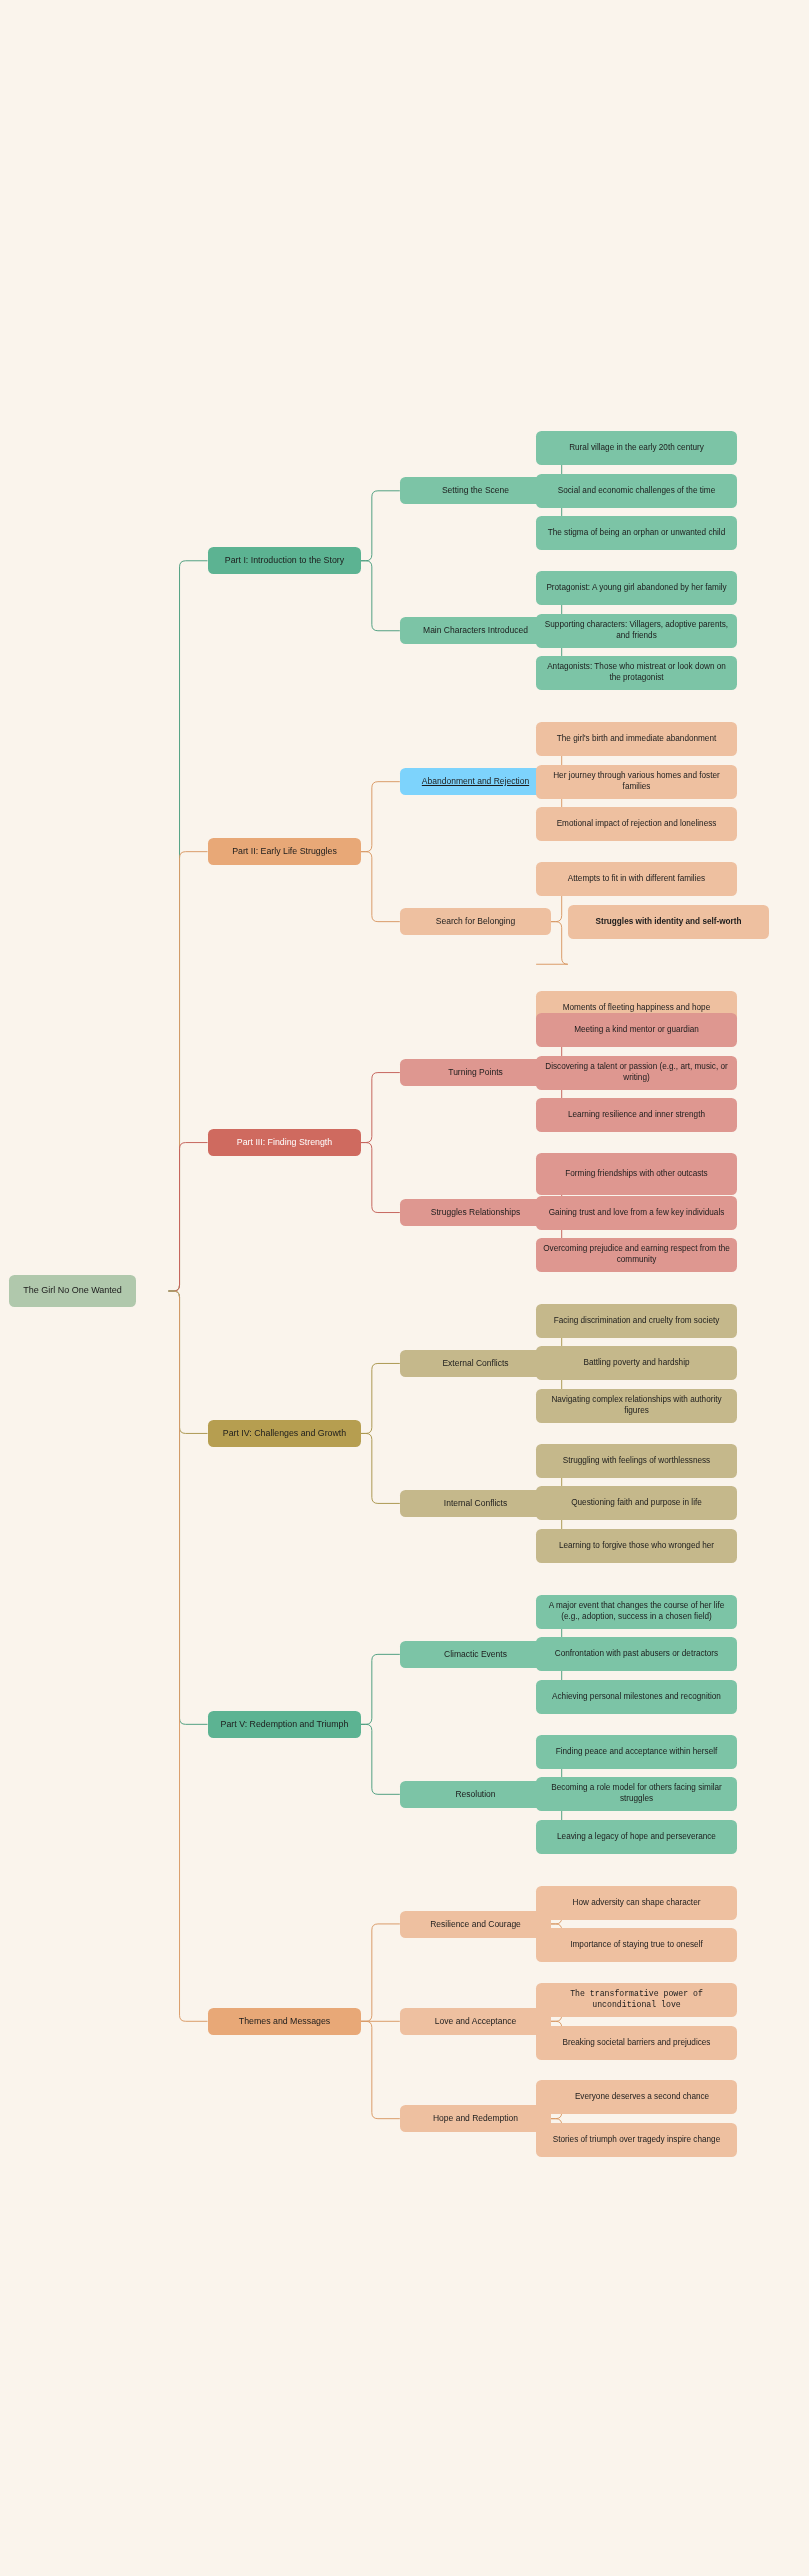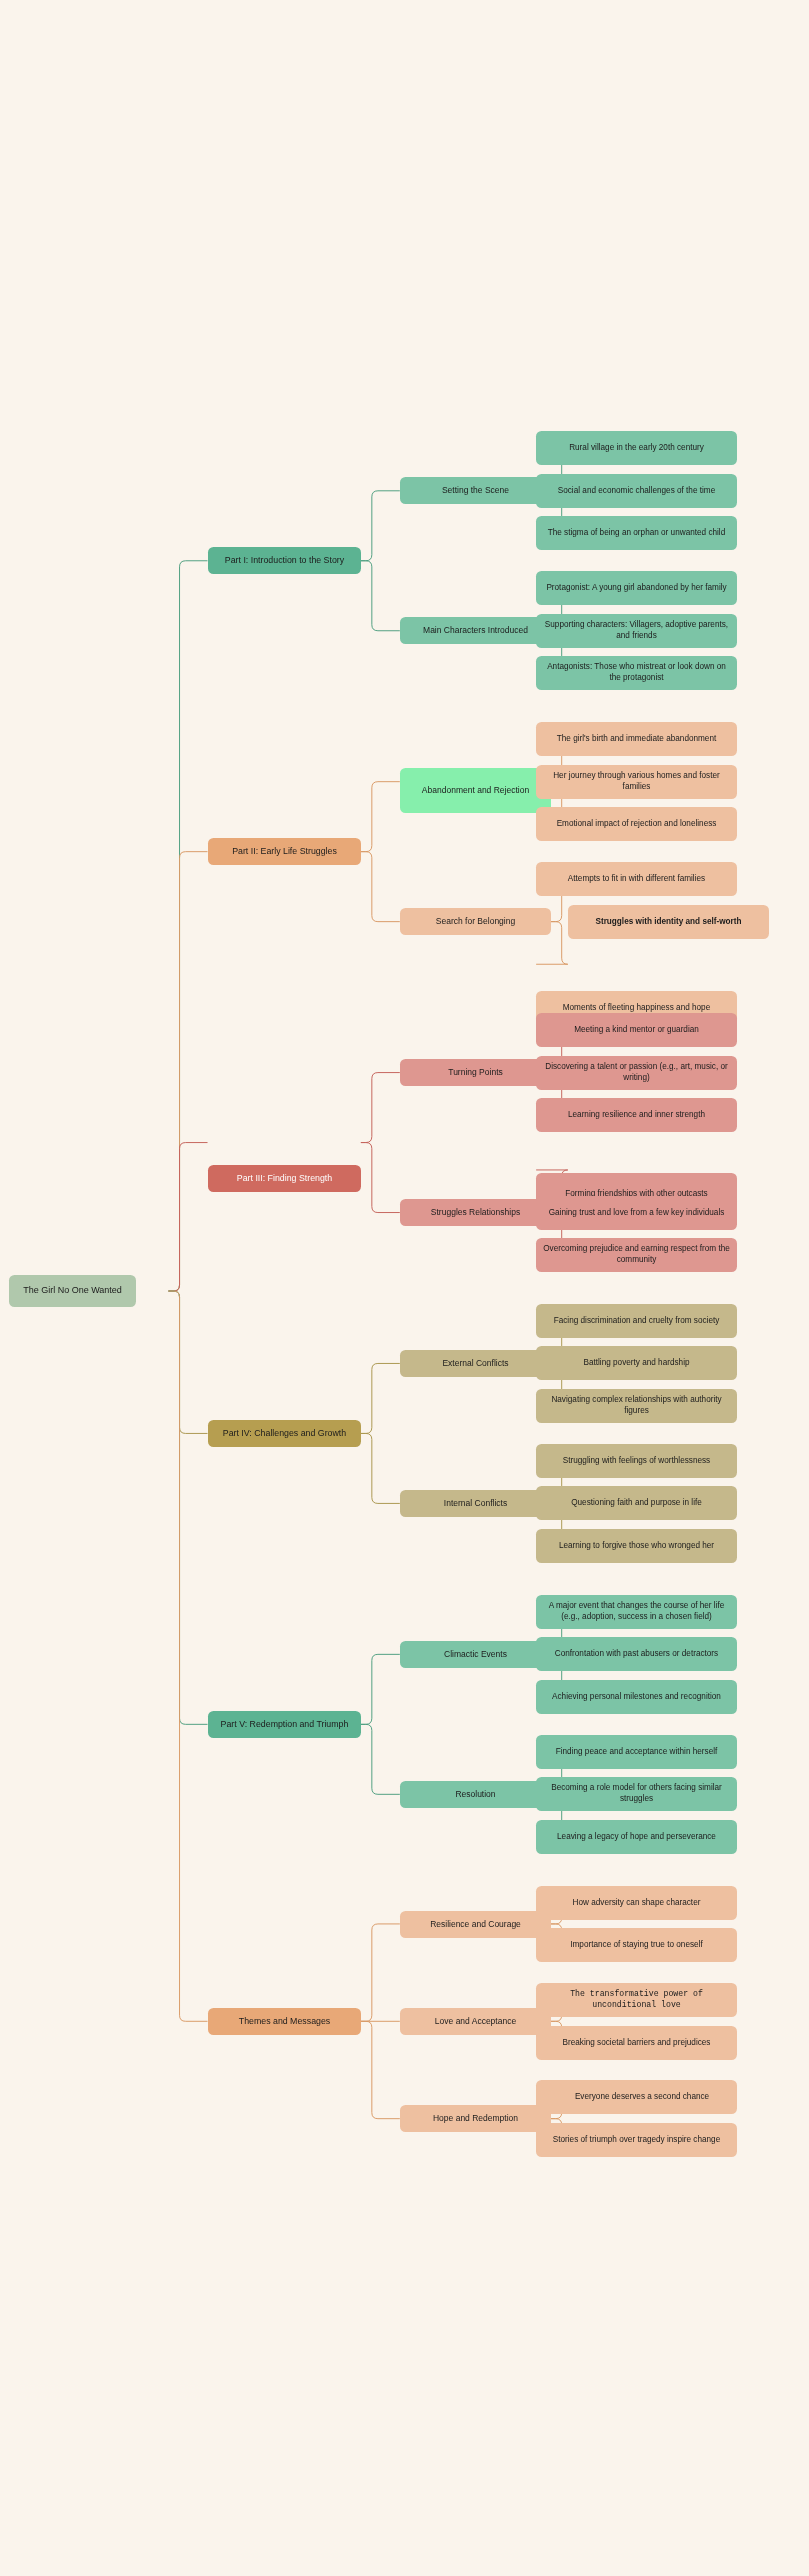--- a/index.html
+++ b/index.html
@@ -94,35 +94,35 @@
     <div class="node n-l1" style="left: 208px; top: 547px; width: 153px; height: 27px; background: rgb(92, 179, 146);">Part I: Introduction to the Story</div>
     <div class="node n-l2" style="left: 400px; top: 477px; width: 151px; height: 27px; background: rgb(124, 196, 166);">Setting the Scene</div>
     <div class="node n-l3" style="left: 536px; top: 431px; width: 201px; height: 34px; background: rgb(124, 196, 166);">Rural village in the early 20th century</div>
     <div class="node n-l3" style="left: 536px; top: 474px; width: 201px; height: 34px; background: rgb(124, 196, 166);">Social and economic challenges of the time</div>
     <div class="node n-l3" style="left: 536px; top: 516px; width: 201px; height: 34px; background: rgb(124, 196, 166);">The stigma of being an orphan or unwanted child</div>
     <div class="node n-l2" style="left: 400px; top: 617px; width: 151px; height: 27px; background: rgb(124, 196, 166);">Main Characters Introduced</div>
     <div class="node n-l3" style="left: 536px; top: 571px; width: 201px; height: 34px; background: rgb(124, 196, 166);">Protagonist: A young girl abandoned by her family</div>
     <div class="node n-l3" style="left: 536px; top: 614px; width: 201px; height: 34px; background: rgb(124, 196, 166);">Supporting characters: Villagers, adoptive parents, and friends</div>
     <div class="node n-l3" style="left: 536px; top: 656px; width: 201px; height: 34px; background: rgb(124, 196, 166);">Antagonists: Those who mistreat or look down on the protagonist</div>
     <div class="node n-l1" style="left: 208px; top: 838px; width: 153px; height: 27px; background: rgb(232, 168, 119);">Part II: Early Life Struggles</div>
-    <div class="node n-l2" style="left: 400px; top: 768px; width: 151px; height: 45px; background: #86efac;">Abandonment and Rejection</div>
+    <div class="node n-l2" style="left: 400px; top: 768px; width: 151px; height: 27px; background: #7dd3fc; text-decoration: underline;">Abandonment and Rejection</div>
     <div class="node n-l3" style="left: 536px; top: 722px; width: 201px; height: 34px; background: rgb(238, 192, 160);">The girl's birth and immediate abandonment</div>
     <div class="node n-l3" style="left: 536px; top: 765px; width: 201px; height: 34px; background: rgb(238, 192, 160);">Her journey through various homes and foster families</div>
     <div class="node n-l3" style="left: 536px; top: 807px; width: 201px; height: 34px; background: rgb(238, 192, 160);">Emotional impact of rejection and loneliness</div>
     <div class="node n-l2" style="left: 400px; top: 908px; width: 151px; height: 27px; background: rgb(238, 192, 160);">Search for Belonging</div>
     <div class="node n-l3" style="left: 536px; top: 862px; width: 201px; height: 34px; background: rgb(238, 192, 160);">Attempts to fit in with different families</div>
     <div class="node n-l3" style="left: 568px; top: 905px; width: 201px; height: 34px; background: rgb(238, 192, 160); font-weight: bold;">Struggles with identity and self-worth</div>
     <div class="node n-l3" style="left: 536px; top: 947px; width: 201px; height: 34px; background: rgb(238, 192, 160); margin-top: 44px;">Moments of fleeting happiness and hope</div>
-    <div class="node n-l1 white-text" style="left: 208px; top: 1129px; width: 153px; height: 27px; background: rgb(207, 106, 95); color: rgb(255, 255, 255); margin-top: 36px;">Part III: Finding Strength</div>
+    <div class="node n-l1 white-text" style="left: 208px; top: 1129px; width: 153px; height: 27px; background: rgb(207, 106, 95); color: rgb(255, 255, 255);">Part III: Finding Strength</div>
     <div class="node n-l2" style="left: 400px; top: 1059px; width: 151px; height: 27px; background: rgb(222, 151, 144);">Turning Points</div>
     <div class="node n-l3" style="left: 536px; top: 1013px; width: 201px; height: 34px; background: rgb(222, 151, 144);">Meeting a kind mentor or guardian</div>
     <div class="node n-l3" style="left: 536px; top: 1056px; width: 201px; height: 34px; background: rgb(222, 151, 144);">Discovering a talent or passion (e.g., art, music, or writing)</div>
     <div class="node n-l3" style="left: 536px; top: 1098px; width: 201px; height: 34px; background: rgb(222, 151, 144);">Learning resilience and inner strength</div>
     <div class="node n-l2" style="left: 400px; top: 1199px; width: 151px; height: 27px; background: rgb(222, 151, 144);">Struggles Relationships</div>
-    <div class="node n-l3" style="left: 536px; top: 1153px; width: 201px; height: 42px; background: rgb(222, 151, 144); margin-top: 20px;">Forming friendships with other outcasts</div>
+    <div class="node n-l3" style="left: 536px; top: 1153px; width: 201px; height: 42px; background: rgb(222, 151, 144);">Forming friendships with other outcasts</div>
     <div class="node n-l3" style="left: 536px; top: 1196px; width: 201px; height: 34px; background: rgb(222, 151, 144);">Gaining trust and love from a few key individuals</div>
     <div class="node n-l3" style="left: 536px; top: 1238px; width: 201px; height: 34px; background: rgb(222, 151, 144);">Overcoming prejudice and earning respect from the community</div>
     <div class="node n-l1" style="left: 208px; top: 1420px; width: 153px; height: 27px; background: rgb(182, 158, 80);">Part IV: Challenges and Growth</div>
     <div class="node n-l2" style="left: 400px; top: 1350px; width: 151px; height: 27px; background: rgb(197, 184, 139);">External Conflicts</div>
     <div class="node n-l3" style="left: 536px; top: 1304px; width: 201px; height: 34px; background: rgb(197, 184, 139);">Facing discrimination and cruelty from society</div>
     <div class="node n-l3" style="left: 536px; top: 1346px; width: 201px; height: 34px; background: rgb(197, 184, 139);">Battling poverty and hardship</div>
     <div class="node n-l3" style="left: 536px; top: 1389px; width: 201px; height: 34px; background: rgb(197, 184, 139);">Navigating complex relationships with authority figures</div>
     <div class="node n-l2" style="left: 400px; top: 1490px; width: 151px; height: 27px; background: rgb(197, 184, 139);">Internal Conflicts</div>
     <div class="node n-l3" style="left: 536px; top: 1444px; width: 201px; height: 34px; background: rgb(197, 184, 139);">Struggling with feelings of worthlessness</div>
     <div class="node n-l3" style="left: 536px; top: 1486px; width: 201px; height: 34px; background: rgb(197, 184, 139);">Questioning faith and purpose in life</div>

